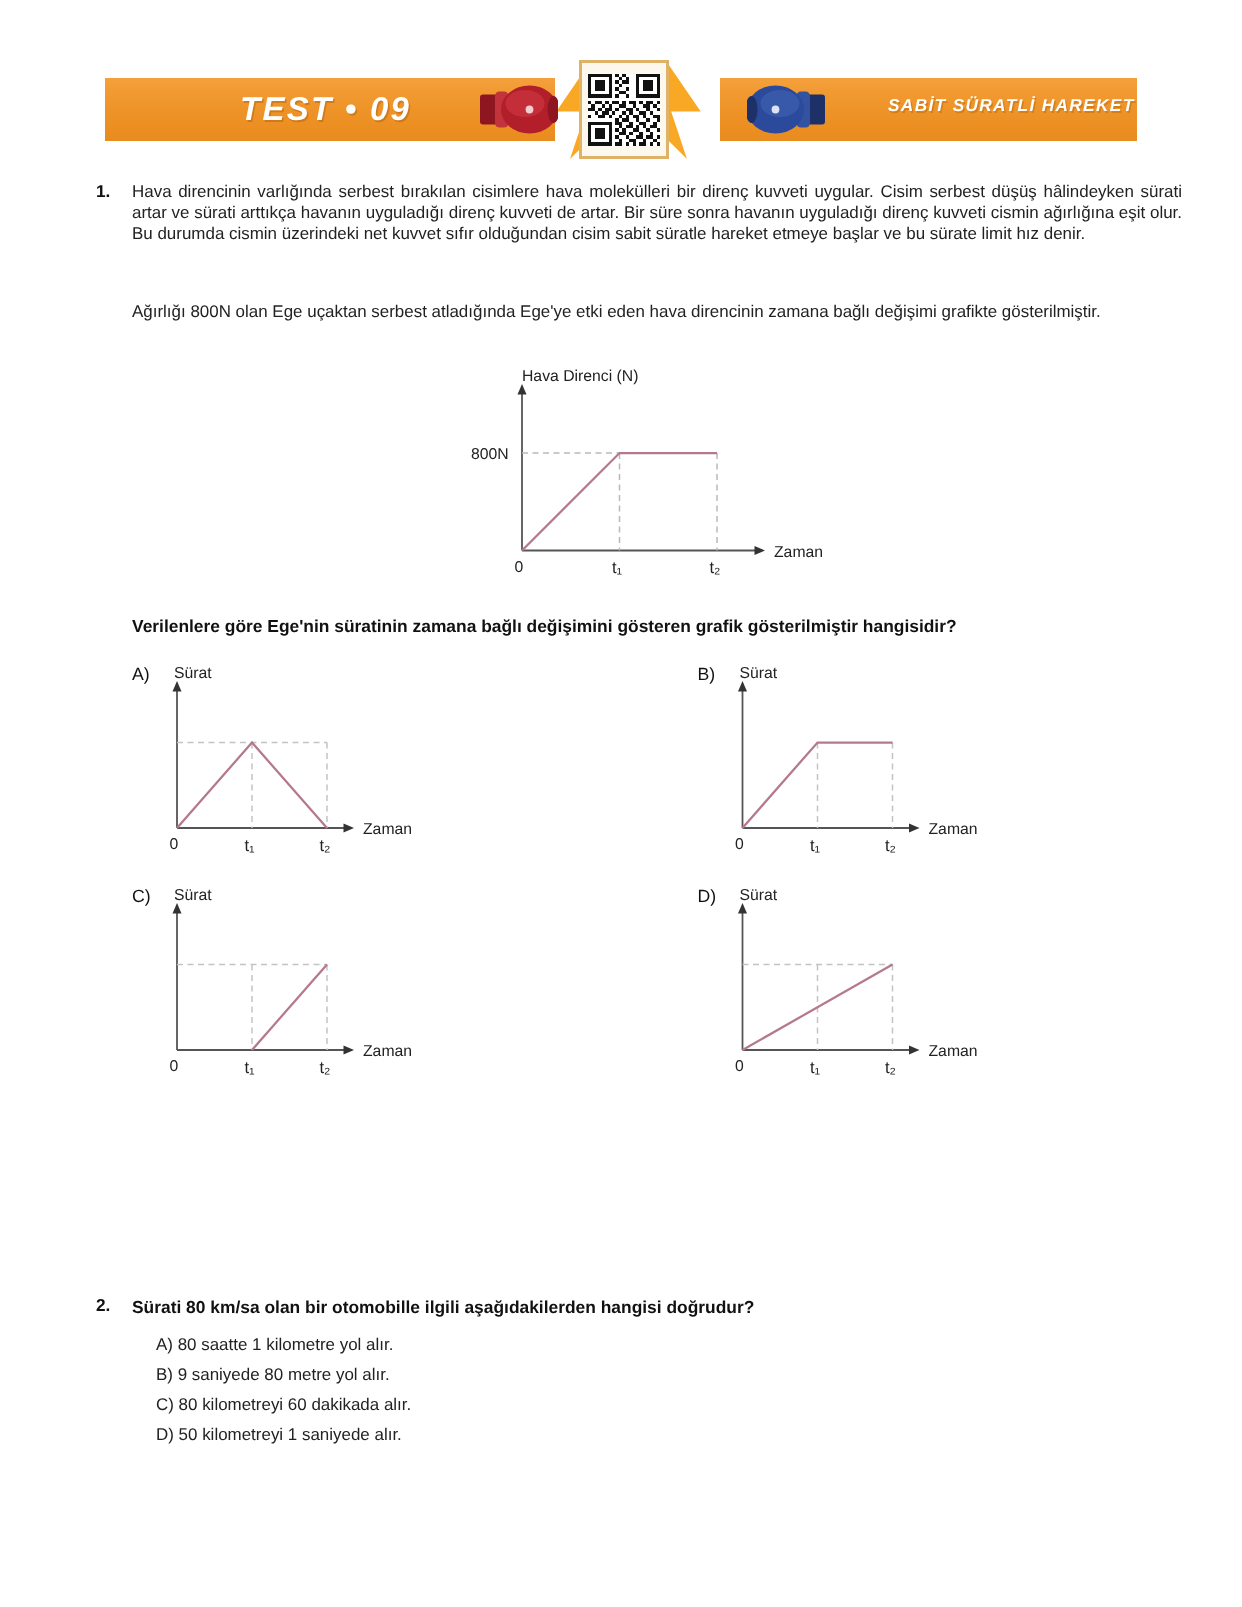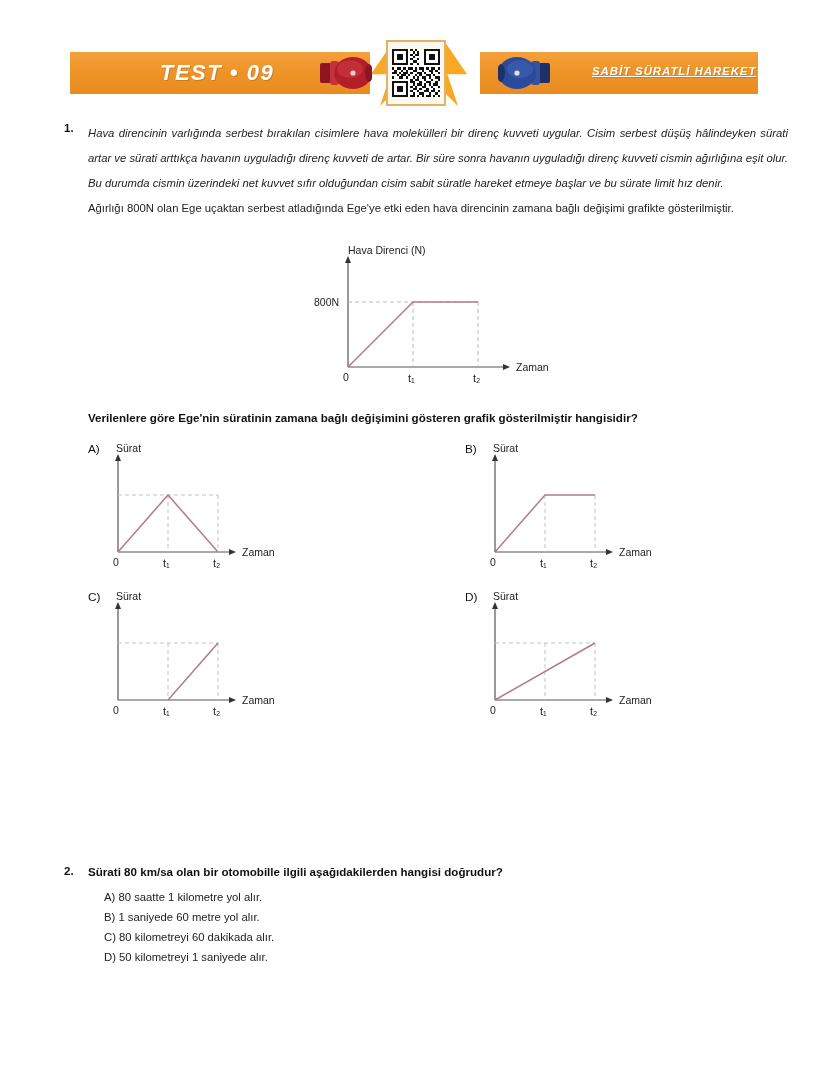--- a/index.html
+++ b/index.html
@@ -48,21 +48,20 @@
   .topic-label {
     position: absolute;
     left: 592px; top: 13px;
     width: 200px;
     font-size: 11.5px;
     font-weight: bold;
     font-style: italic;
     color: #ffffff;
     letter-spacing: 0.9px;
     text-shadow: 1px 1px 0 rgba(150,80,0,0.3);
-    text-decoration: underline;
   }
   
   .bolt-left, .bolt-right {
     position: absolute;
     top: -12px;
     width: 48px; height: 66px;
     background: #f9a825;
   }
   .bolt-left {
     left: 368px;
@@ -93,22 +92,21 @@
   
   .qnum {
     position: absolute;
     font-size: 11.5px;
     font-weight: bold;
     color: #111;
   }
   .para {
     position: absolute;
     font-size: 11.3px;
-    font-style: italic;
-    line-height: 25px;
+    line-height: 14px;
     color: #222;
     text-align: justify;
   }
   .para2 {
     position: absolute;
     font-size: 11.3px;
     line-height: 18.5px;
     color: #222;
   }
   .prompt {
@@ -385,21 +383,21 @@
     <text x="55" y="127" font-family="Liberation Sans, sans-serif" font-size="11" fill="#222">t₁</text>
     <text x="105" y="127" font-family="Liberation Sans, sans-serif" font-size="11" fill="#222">t₂</text>
     <text x="134" y="116" font-family="Liberation Sans, sans-serif" font-size="10.5" fill="#222">Zaman</text>
   </svg>
 </div>
 
 <div class="qnum" style="left:64px; top:865px;">2.</div>
 <div class="prompt" style="left:88px; top:865px;">Sürati 80 km/sa olan bir otomobille ilgili aşağıdakilerden hangisi doğrudur?</div>
 
 <div class="opt-text" style="left:104px; top:891px;">A) 80 saatte 1 kilometre yol alır.</div>
-<div class="opt-text" style="left:104px; top:911px;">B) 1 saniyede 60 metre yol alır.</div>
+<div class="opt-text" style="left:104px; top:911px;">B) 9 saniyede 80 metre yol alır.</div>
 <div class="opt-text" style="left:104px; top:931px;text-align:right;">C) 80 kilometreyi 60 dakikada alır.</div>
 <div class="opt-text" style="left:104px; top:951px;">D) 50 kilometreyi 1 saniyede alır.</div>
 
 <div class="footer">
 
   <div class="logo-wrap">
     
     
     
   </div>

